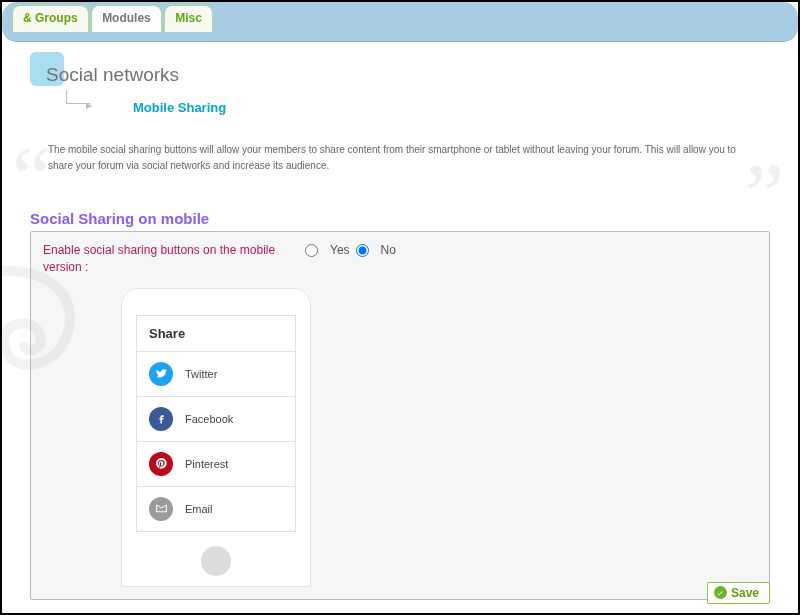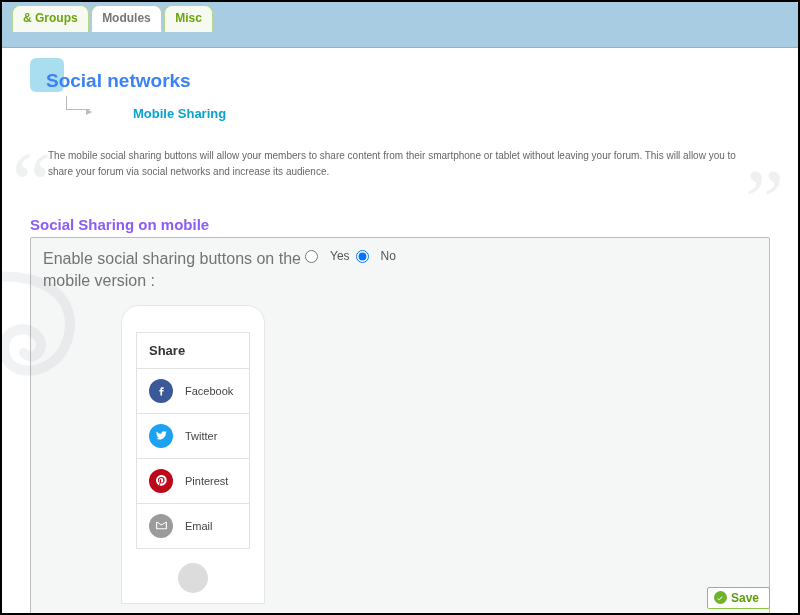--- a/index.html
+++ b/index.html
@@ -8,24 +8,25 @@
     background: #fff;
     width: 800px;
     height: 615px;
     border: 2px solid #000;
     overflow: hidden;
     position: relative;
   }
   .topbar {
     background: #a8cce2;
     border-bottom: 1px solid #8bb3cc;
-    height: 46px;
+    height: 40px;
     padding: 3px 3px 0 10px;
     border-top-left-radius: 2px;
     border-top-right-radius: 2px;
+    border-radius: 15px;
   }
   .tab {
     display: inline-block;
     height: 27px;
     padding: 5px 10px 0 10px;
     font-size: 12px;
     color: #6aa50f;
     font-weight: bold;
     margin-right: -2px;
     border-top-left-radius: 8px;
@@ -56,23 +57,23 @@
   }
   .title-block { position: relative; margin-bottom: 8px; }
   .title-chip {
     position: absolute;
     left: 0; top: -10px;
     width: 34px; height: 34px;
     background: #a9def0;
     border-radius: 6px;
   }
   .page-title {
-    color: #3b82f6;
+    color: #737373;
     font-size: 19px;
-    font-weight: bold;
+    font-weight: normal;
     margin-left: 16px;
     padding-top: 2px;
     position: relative;
     z-index: 1;
   }
   .breadcrumb-line {
     position: absolute;
     left: 36px;
     top: 28px;
     width: 24px;
@@ -125,37 +126,37 @@
     margin-bottom: 4px;
   }
   .panel {
     border: 1px solid #b9bdc0;
     background: #f5f6f6;
     padding: 10px 12px 12px 12px;
     border-radius: 2px;
   }
   .option-row { display: flex; align-items: flex-start; }
   .option-label {
-    color: #737373;
-    font-size: 16px;
+    color: #be185d;
+    font-size: 12px;
     width: 262px;
     line-height: 1.4;
   }
   .radio-group {
     display: flex;
     gap: 6px;
     align-items: center;
     font-size: 12px;
     color: #555;
     padding-top: 1px;
   }
   .radio-group label { display: flex; align-items: center; gap: 12px; cursor: pointer; }
   .radio-group input { margin: 0; }
   .phone {
-    width: 144px;
+    width: 190px;
     background: #fff;
     border: 1px solid #e5e5e5;
     border-top-left-radius: 18px;
     border-top-right-radius: 18px;
     margin: 12px 0 0 78px;
     padding: 26px 14px 8px 14px;
   }
   .share-box {
     border: 1px solid #e2e2e2;
   }
@@ -191,21 +192,21 @@
   .em { background: #9b9b9b; }
   .home-btn {
     width: 30px; height: 30px;
     background: #dcdcdc;
     border-radius: 50%;
     margin: 14px auto 2px auto;
   }
   .save-btn {
     position: absolute;
     right: 28px;
-    bottom: 18px;
+    bottom: 6px;
     border: 1px solid #8ec641;
     background: #fff;
     color: #5e9e0d;
     font-size: 12px;
     font-weight: bold;
     padding: 3px 10px 3px 6px;
     border-radius: 2px;
     display: flex;
     align-items: center;
     gap: 4px;
@@ -272,35 +273,35 @@
           <span>No</span>
         </label>
       </div>
     </div>
 
     <div class="phone">
       <div class="share-box">
         <div class="share-header">Share</div>
 
         <div class="share-item">
+          <span class="sicon tw">
+            <svg viewBox="0 0 24 24">
+                <path d="M22 5.8c-.7.3-1.5.6-2.3.7.8-.5 1.5-1.3 1.8-2.3-.8.5-1.7.8-2.6 1C18 4.4 17 4 15.8 4c-2.2 0-4 1.8-4 4 0 .3 0 .6.1.9C8.3 8.7 5.1 7 3 4.4c-.3.6-.5 1.3-.5 2 0 1.4.7 2.6 1.8 3.3-.7 0-1.3-.2-1.8-.5v.1c0 1.9 1.4 3.6 3.2 3.9-.3.1-.7.1-1.1.1-.3 0-.5 0-.8-.1.5 1.6 2 2.8 3.8 2.8-1.4 1.1-3.1 1.7-5 1.7H2c1.8 1.2 4 1.8 6.3 1.8 7.5 0 11.7-6.3 11.7-11.7v-.5c.8-.6 1.5-1.3 2-2.1z"></path>
+              </svg>
+          </span>
+          <span>Twitter</span>
+        </div>
+
+        <div class="share-item">
           <span class="sicon fb">
             <svg viewBox="0 0 24 24">
                 <path d="M13 9h3V6h-3c-1.7 0-3 1.3-3 3v2H8v3h2v7h3v-7h2.6l.4-3H13V9z"></path>
               </svg>
           </span>
           <span>Facebook</span>
-        </div>
-
-        <div class="share-item">
-          <span class="sicon tw">
-            <svg viewBox="0 0 24 24">
-                <path d="M22 5.8c-.7.3-1.5.6-2.3.7.8-.5 1.5-1.3 1.8-2.3-.8.5-1.7.8-2.6 1C18 4.4 17 4 15.8 4c-2.2 0-4 1.8-4 4 0 .3 0 .6.1.9C8.3 8.7 5.1 7 3 4.4c-.3.6-.5 1.3-.5 2 0 1.4.7 2.6 1.8 3.3-.7 0-1.3-.2-1.8-.5v.1c0 1.9 1.4 3.6 3.2 3.9-.3.1-.7.1-1.1.1-.3 0-.5 0-.8-.1.5 1.6 2 2.8 3.8 2.8-1.4 1.1-3.1 1.7-5 1.7H2c1.8 1.2 4 1.8 6.3 1.8 7.5 0 11.7-6.3 11.7-11.7v-.5c.8-.6 1.5-1.3 2-2.1z"></path>
-              </svg>
-          </span>
-          <span>Twitter</span>
         </div>
 
         <div class="share-item">
           <span class="sicon pi">
             <svg viewBox="0 0 24 24">
                 <path d="M12 2C6.5 2 2 6.5 2 12c0 4.1 2.5 7.6 6 9.1-.1-.8-.2-2 0-2.8.2-.8 1.1-4.9 1.1-4.9s-.3-.6-.3-1.4c0-1.3.8-2.3 1.7-2.3.8 0 1.2.6 1.2 1.3 0 .8-.5 2-.8 3.1-.2.9.5 1.7 1.4 1.7 1.7 0 3-1.8 3-4.4 0-2.3-1.6-3.9-4-3.9-2.7 0-4.3 2-4.3 4.1 0 .8.3 1.7.7 2.2.1.1.1.2.1.3l-.3 1.1c0 .2-.1.2-.3.1-1.2-.6-1.9-2.3-1.9-3.8 0-3.1 2.2-5.9 6.5-5.9 3.4 0 6 2.4 6 5.7 0 3.4-2.1 6.1-5.1 6.1-1 0-1.9-.5-2.2-1.1l-.6 2.3c-.2.9-.8 1.9-1.2 2.6.9.3 1.9.4 2.9.4 5.5 0 10-4.5 10-10S17.5 2 12 2z"></path>
               </svg>
           </span>
           <span>Pinterest</span>
         </div>

